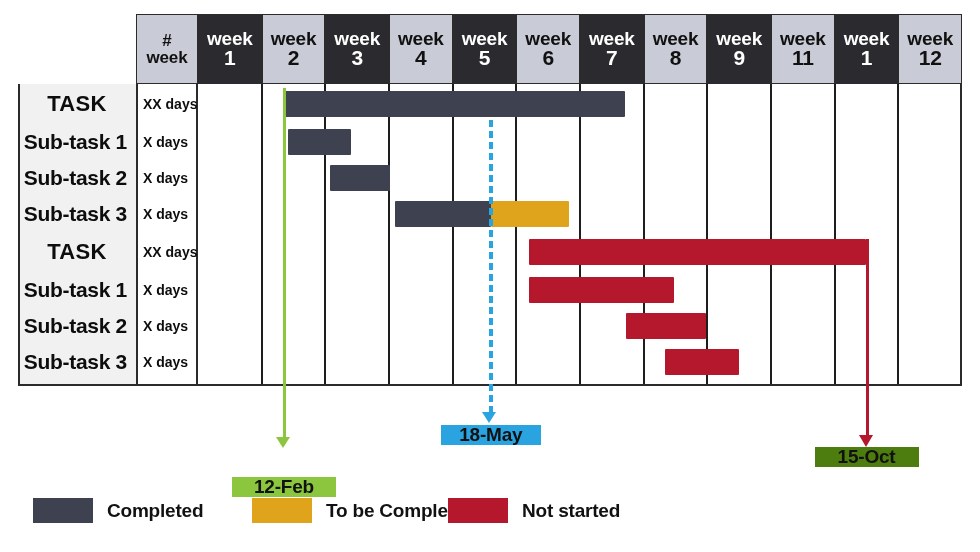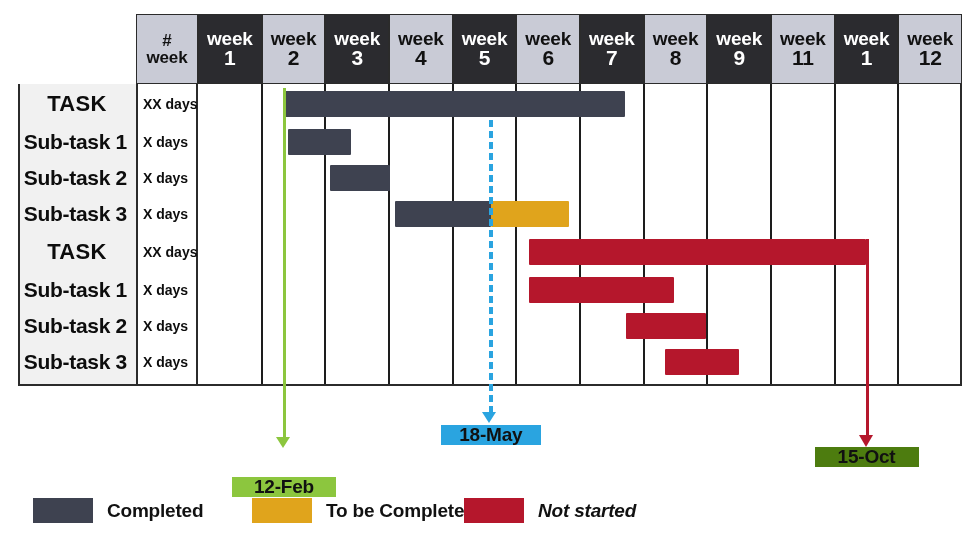--- a/index.html
+++ b/index.html
@@ -292,20 +292,20 @@
   <div class="legend">
     <div id="legend-items">
         <div class="legend-item" style="left: 0px;">
           <div class="legend-swatch" style="background: rgb(62, 66, 80);"></div>
           <div class="legend-label">Completed</div>
         </div>
         <div class="legend-item" style="left: 219px;">
           <div class="legend-swatch" style="background: rgb(224, 164, 28);"></div>
           <div class="legend-label">To be Completed</div>
         </div>
-        <div class="legend-item" style="left: 431px; font-style: italic;">
+        <div class="legend-item" style="left: 415px;">
           <div class="legend-swatch" style="background: rgb(181, 23, 44);"></div>
           <div class="legend-label">Not started</div>
         </div>
       </div>
   </div>
 
 </div>
 
 </body></html>

